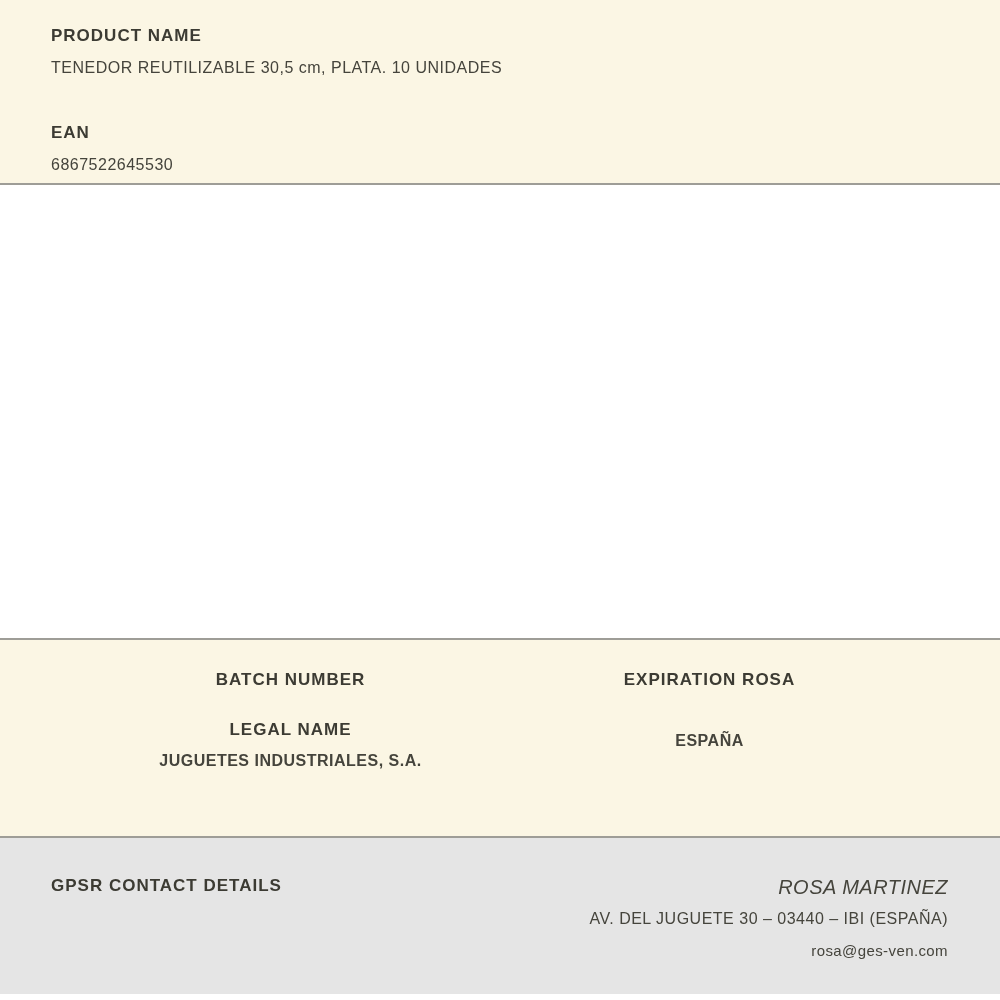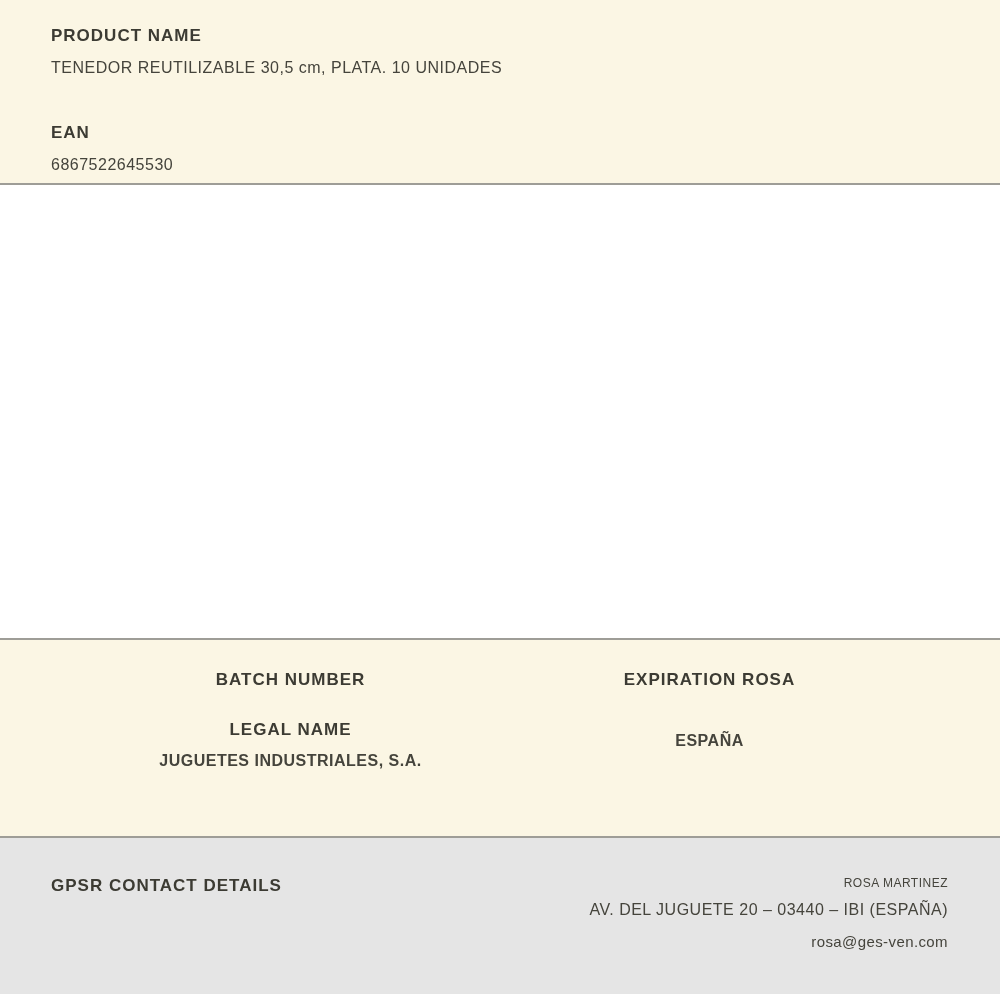--- a/index.html
+++ b/index.html
@@ -60,23 +60,24 @@
   .section-contact {
     height: 156px;
     background: #e5e5e5;
     padding: 38px 52px 0 51px;
     display: flex;
     justify-content: space-between;
     align-items: flex-start;
   }
   .contact-block { text-align: right; }
   .contact-name {
-    font-size: 12px;
+    font-size: 20px;
     letter-spacing: 0.5px;
     color: #45443c;
+    font-style: italic;
   }
   .contact-address {
     font-size: 16px;
     letter-spacing: 0.5px;
     color: #45443c;
     margin-top: 11px;
   }
   .contact-email {
     font-size: 15px;
     letter-spacing: 0.4px;
@@ -120,18 +121,18 @@
       <div class="info-cell">
         <div class="field-value">ESPAÑA</div>
       </div>
     </div>
   </div>
 
   <div class="section-contact">
     <div class="field-label">GPSR CONTACT DETAILS</div>
     <div class="contact-block">
       <div class="contact-name">ROSA MARTINEZ</div>
-      <div class="contact-address">AV. DEL JUGUETE 20 – 03440 – IBI (ESPAÑA)</div>
+      <div class="contact-address">AV. DEL JUGUETE 30 – 03440 – IBI (ESPAÑA)</div>
       <div class="contact-email">rosa@ges-ven.com</div>
     </div>
   </div>
 
 </div>
 
 </body></html>

